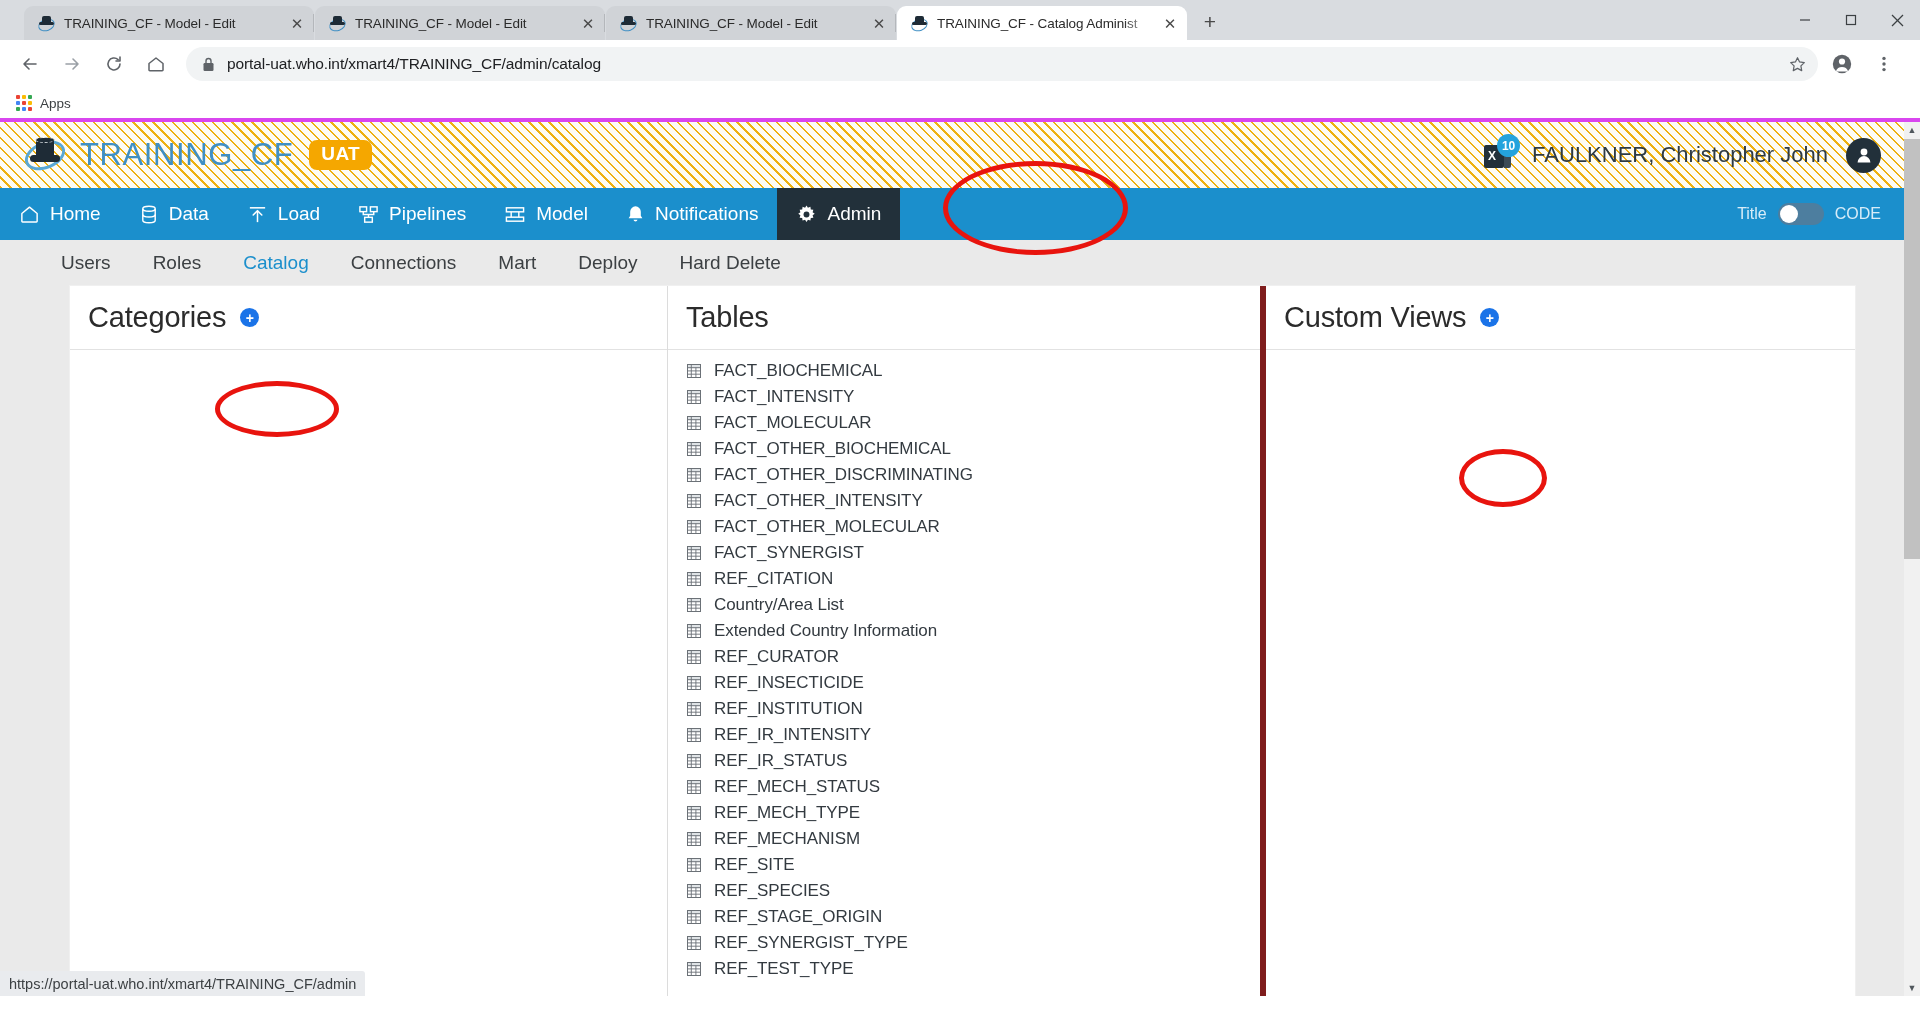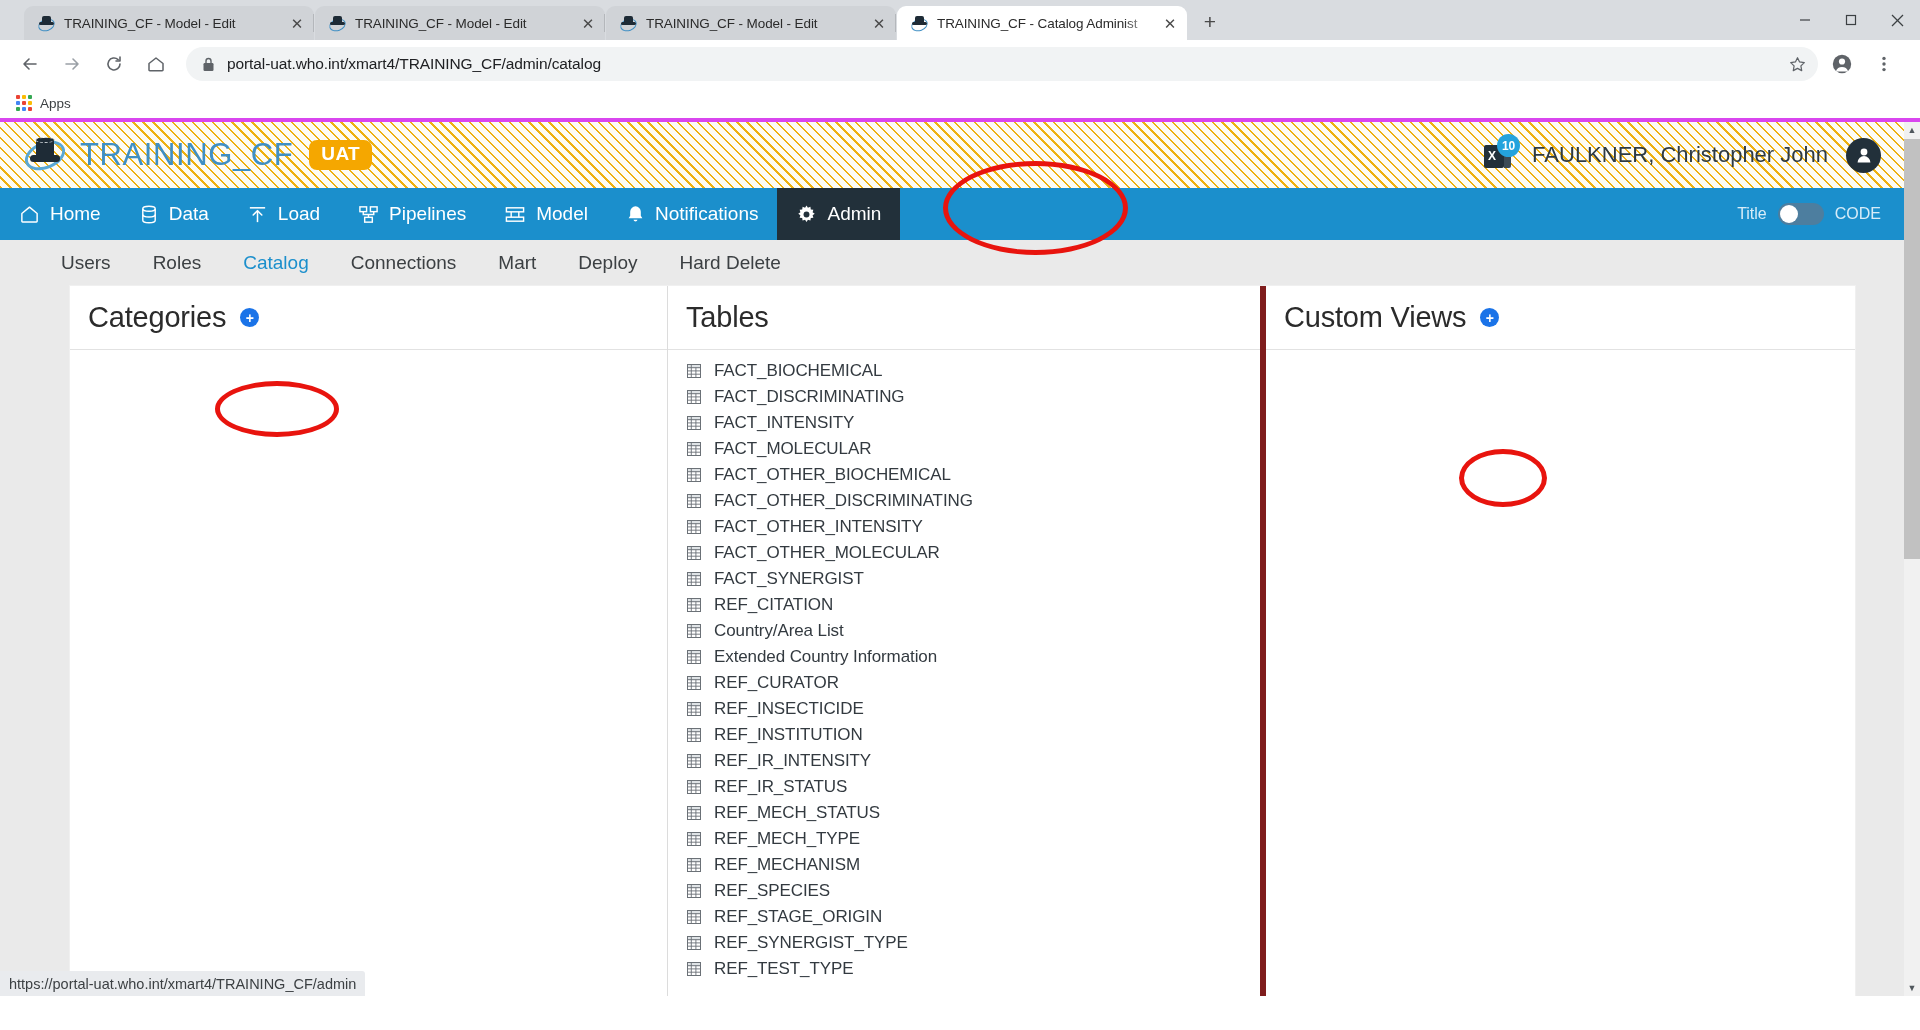--- a/index.html
+++ b/index.html
@@ -469,31 +469,20 @@
                 </div>
                 <div class="tbl-row">
                   <svg class="tbl-icon" viewBox="0 0 16 16" xmlns="http://www.w3.org/2000/svg">
       <rect x="1.5" y="1.5" width="13" height="13" fill="#ffffff" stroke="#6b7177" stroke-width="1"></rect>
       <rect x="1.5" y="1.5" width="13" height="3.2" fill="#dfe3e6" stroke="#6b7177" stroke-width="1"></rect>
       <line x1="5.3" y1="1.5" x2="5.3" y2="14.5" stroke="#6b7177" stroke-width="0.9"></line>
       <line x1="1.5" y1="7.9" x2="14.5" y2="7.9" stroke="#6b7177" stroke-width="0.9"></line>
       <line x1="1.5" y1="11.2" x2="14.5" y2="11.2" stroke="#6b7177" stroke-width="0.9"></line>
       <line x1="9.9" y1="4.7" x2="9.9" y2="14.5" stroke="#6b7177" stroke-width="0.9"></line>
     </svg>
-                  <span class="tbl-label">FACT_DISCRIMINATING</span>
-                </div>
-                <div class="tbl-row">
-                  <svg class="tbl-icon" viewBox="0 0 16 16" xmlns="http://www.w3.org/2000/svg">
-      <rect x="1.5" y="1.5" width="13" height="13" fill="#ffffff" stroke="#6b7177" stroke-width="1"></rect>
-      <rect x="1.5" y="1.5" width="13" height="3.2" fill="#dfe3e6" stroke="#6b7177" stroke-width="1"></rect>
-      <line x1="5.3" y1="1.5" x2="5.3" y2="14.5" stroke="#6b7177" stroke-width="0.9"></line>
-      <line x1="1.5" y1="7.9" x2="14.5" y2="7.9" stroke="#6b7177" stroke-width="0.9"></line>
-      <line x1="1.5" y1="11.2" x2="14.5" y2="11.2" stroke="#6b7177" stroke-width="0.9"></line>
-      <line x1="9.9" y1="4.7" x2="9.9" y2="14.5" stroke="#6b7177" stroke-width="0.9"></line>
-    </svg>
                   <span class="tbl-label">FACT_INTENSITY</span>
                 </div>
                 <div class="tbl-row">
                   <svg class="tbl-icon" viewBox="0 0 16 16" xmlns="http://www.w3.org/2000/svg">
       <rect x="1.5" y="1.5" width="13" height="13" fill="#ffffff" stroke="#6b7177" stroke-width="1"></rect>
       <rect x="1.5" y="1.5" width="13" height="3.2" fill="#dfe3e6" stroke="#6b7177" stroke-width="1"></rect>
       <line x1="5.3" y1="1.5" x2="5.3" y2="14.5" stroke="#6b7177" stroke-width="0.9"></line>
       <line x1="1.5" y1="7.9" x2="14.5" y2="7.9" stroke="#6b7177" stroke-width="0.9"></line>
       <line x1="1.5" y1="11.2" x2="14.5" y2="11.2" stroke="#6b7177" stroke-width="0.9"></line>
       <line x1="9.9" y1="4.7" x2="9.9" y2="14.5" stroke="#6b7177" stroke-width="0.9"></line>
@@ -668,20 +657,31 @@
                 <div class="tbl-row">
                   <svg class="tbl-icon" viewBox="0 0 16 16" xmlns="http://www.w3.org/2000/svg">
       <rect x="1.5" y="1.5" width="13" height="13" fill="#ffffff" stroke="#6b7177" stroke-width="1"></rect>
       <rect x="1.5" y="1.5" width="13" height="3.2" fill="#dfe3e6" stroke="#6b7177" stroke-width="1"></rect>
       <line x1="5.3" y1="1.5" x2="5.3" y2="14.5" stroke="#6b7177" stroke-width="0.9"></line>
       <line x1="1.5" y1="7.9" x2="14.5" y2="7.9" stroke="#6b7177" stroke-width="0.9"></line>
       <line x1="1.5" y1="11.2" x2="14.5" y2="11.2" stroke="#6b7177" stroke-width="0.9"></line>
       <line x1="9.9" y1="4.7" x2="9.9" y2="14.5" stroke="#6b7177" stroke-width="0.9"></line>
     </svg>
                   <span class="tbl-label">REF_MECHANISM</span>
+                </div>
+                <div class="tbl-row">
+                  <svg class="tbl-icon" viewBox="0 0 16 16" xmlns="http://www.w3.org/2000/svg">
+      <rect x="1.5" y="1.5" width="13" height="13" fill="#ffffff" stroke="#6b7177" stroke-width="1"></rect>
+      <rect x="1.5" y="1.5" width="13" height="3.2" fill="#dfe3e6" stroke="#6b7177" stroke-width="1"></rect>
+      <line x1="5.3" y1="1.5" x2="5.3" y2="14.5" stroke="#6b7177" stroke-width="0.9"></line>
+      <line x1="1.5" y1="7.9" x2="14.5" y2="7.9" stroke="#6b7177" stroke-width="0.9"></line>
+      <line x1="1.5" y1="11.2" x2="14.5" y2="11.2" stroke="#6b7177" stroke-width="0.9"></line>
+      <line x1="9.9" y1="4.7" x2="9.9" y2="14.5" stroke="#6b7177" stroke-width="0.9"></line>
+    </svg>
+                  <span class="tbl-label">REF_SITE</span>
                 </div>
                 <div class="tbl-row">
                   <svg class="tbl-icon" viewBox="0 0 16 16" xmlns="http://www.w3.org/2000/svg">
       <rect x="1.5" y="1.5" width="13" height="13" fill="#ffffff" stroke="#6b7177" stroke-width="1"></rect>
       <rect x="1.5" y="1.5" width="13" height="3.2" fill="#dfe3e6" stroke="#6b7177" stroke-width="1"></rect>
       <line x1="5.3" y1="1.5" x2="5.3" y2="14.5" stroke="#6b7177" stroke-width="0.9"></line>
       <line x1="1.5" y1="7.9" x2="14.5" y2="7.9" stroke="#6b7177" stroke-width="0.9"></line>
       <line x1="1.5" y1="11.2" x2="14.5" y2="11.2" stroke="#6b7177" stroke-width="0.9"></line>
       <line x1="9.9" y1="4.7" x2="9.9" y2="14.5" stroke="#6b7177" stroke-width="0.9"></line>
     </svg>

